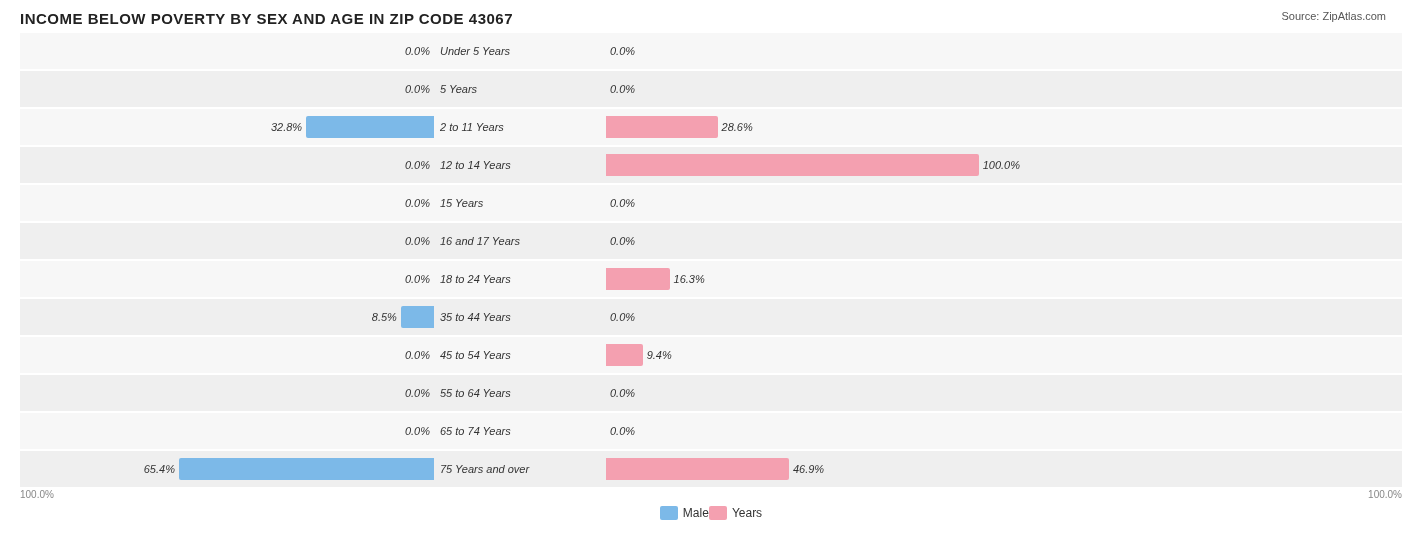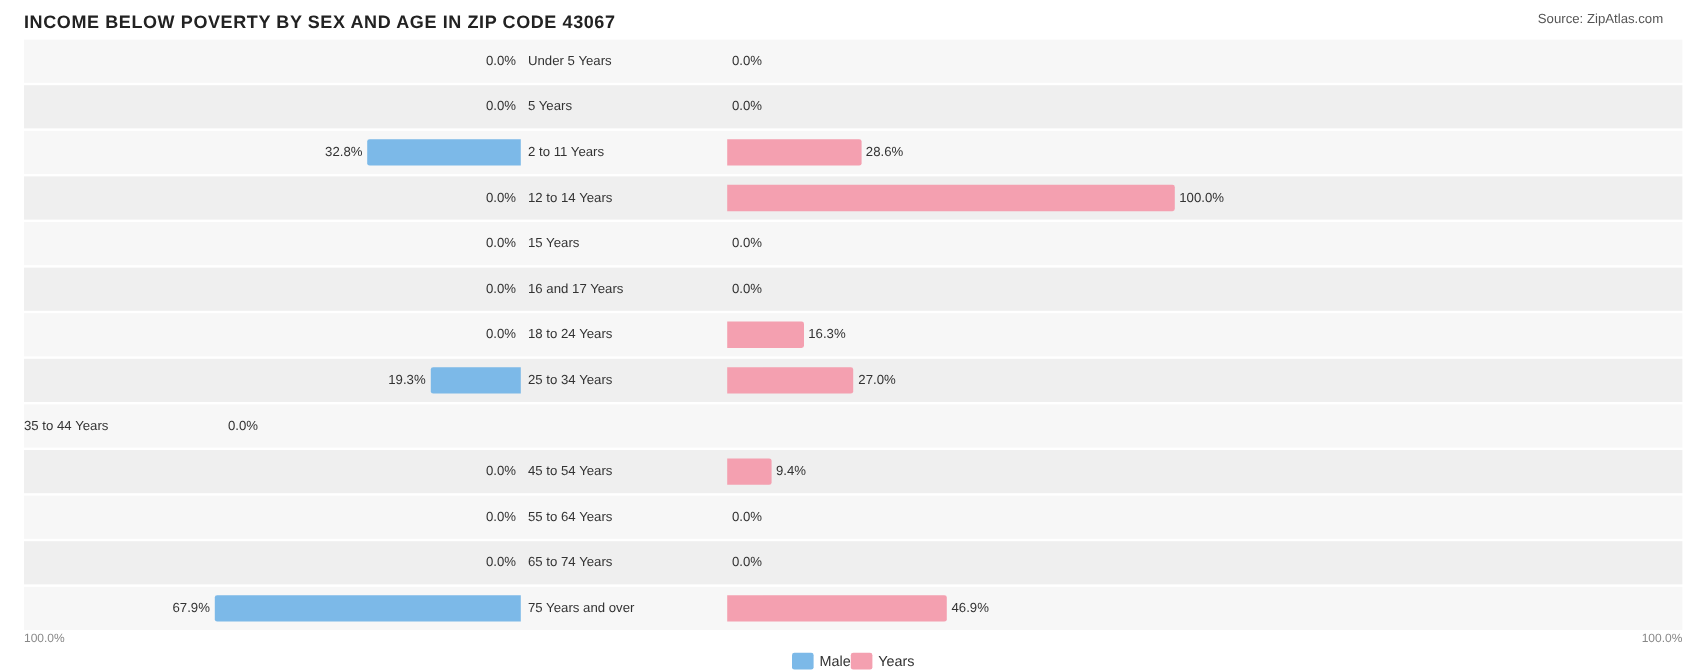--- a/index.html
+++ b/index.html
@@ -27,20 +27,21 @@
     .source-text {
       position: absolute;
       top: 10px;
       right: 20px;
       font-size: 11px;
       color: #555;
     }
     .rows-area {
       width: 100%;
       margin-top: 4px;
+      font-style: italic;
     }
     .bar-row {
       display: flex;
       align-items: center;
       height: 36px;
       margin-bottom: 2px;
     }
     .bar-row:nth-child(odd) {
       background: #f7f7f7;
     }
@@ -254,33 +255,24 @@
     <div class="right-section">
       <div class="right-section-inner">
         <div class="bar-female" style="width:63.57px;"></div>
         <span class="val-right">16.3%</span>
       </div>
     </div>
   </div>
       <div class="bar-row">
     <div class="left-section">
       <div class="left-section-inner">
-        <span class="val-left">19.3%</span>
-        <div class="bar-male" style="width:75.27px;"></div>
-      </div>
-    </div>
-    <div class="label-center">25 to 34 Years</div>
-    <div class="right-section">
-      <div class="right-section-inner">
-        <div class="bar-female" style="width:105.30000000000001px;"></div>
-        <span class="val-right">27.0%</span>
-      </div>
-    </div>
-  </div>
-      <div class="bar-row">
+        <span class="val-left">8.5%</span>
+        <div class="bar-male" style="width:33.150000000000006px;"></div>
+      </div>
+    </div>
     <div class="label-center">35 to 44 Years</div>
     <div class="right-section">
       <div class="right-section-inner">
         <div class="bar-female" style="width:0px;"></div>
         <span class="val-right">0.0%</span>
       </div>
     </div>
   </div>
       <div class="bar-row">
     <div class="left-section">
@@ -323,21 +315,21 @@
     <div class="right-section">
       <div class="right-section-inner">
         <div class="bar-female" style="width:0px;"></div>
         <span class="val-right">0.0%</span>
       </div>
     </div>
   </div>
       <div class="bar-row">
     <div class="left-section">
       <div class="left-section-inner">
-        <span class="val-left">67.9%</span>
+        <span class="val-left">65.4%</span>
         <div class="bar-male" style="width:255.06px;"></div>
       </div>
     </div>
     <div class="label-center">75 Years and over</div>
     <div class="right-section">
       <div class="right-section-inner">
         <div class="bar-female" style="width:182.91px;"></div>
         <span class="val-right">46.9%</span>
       </div>
     </div>

